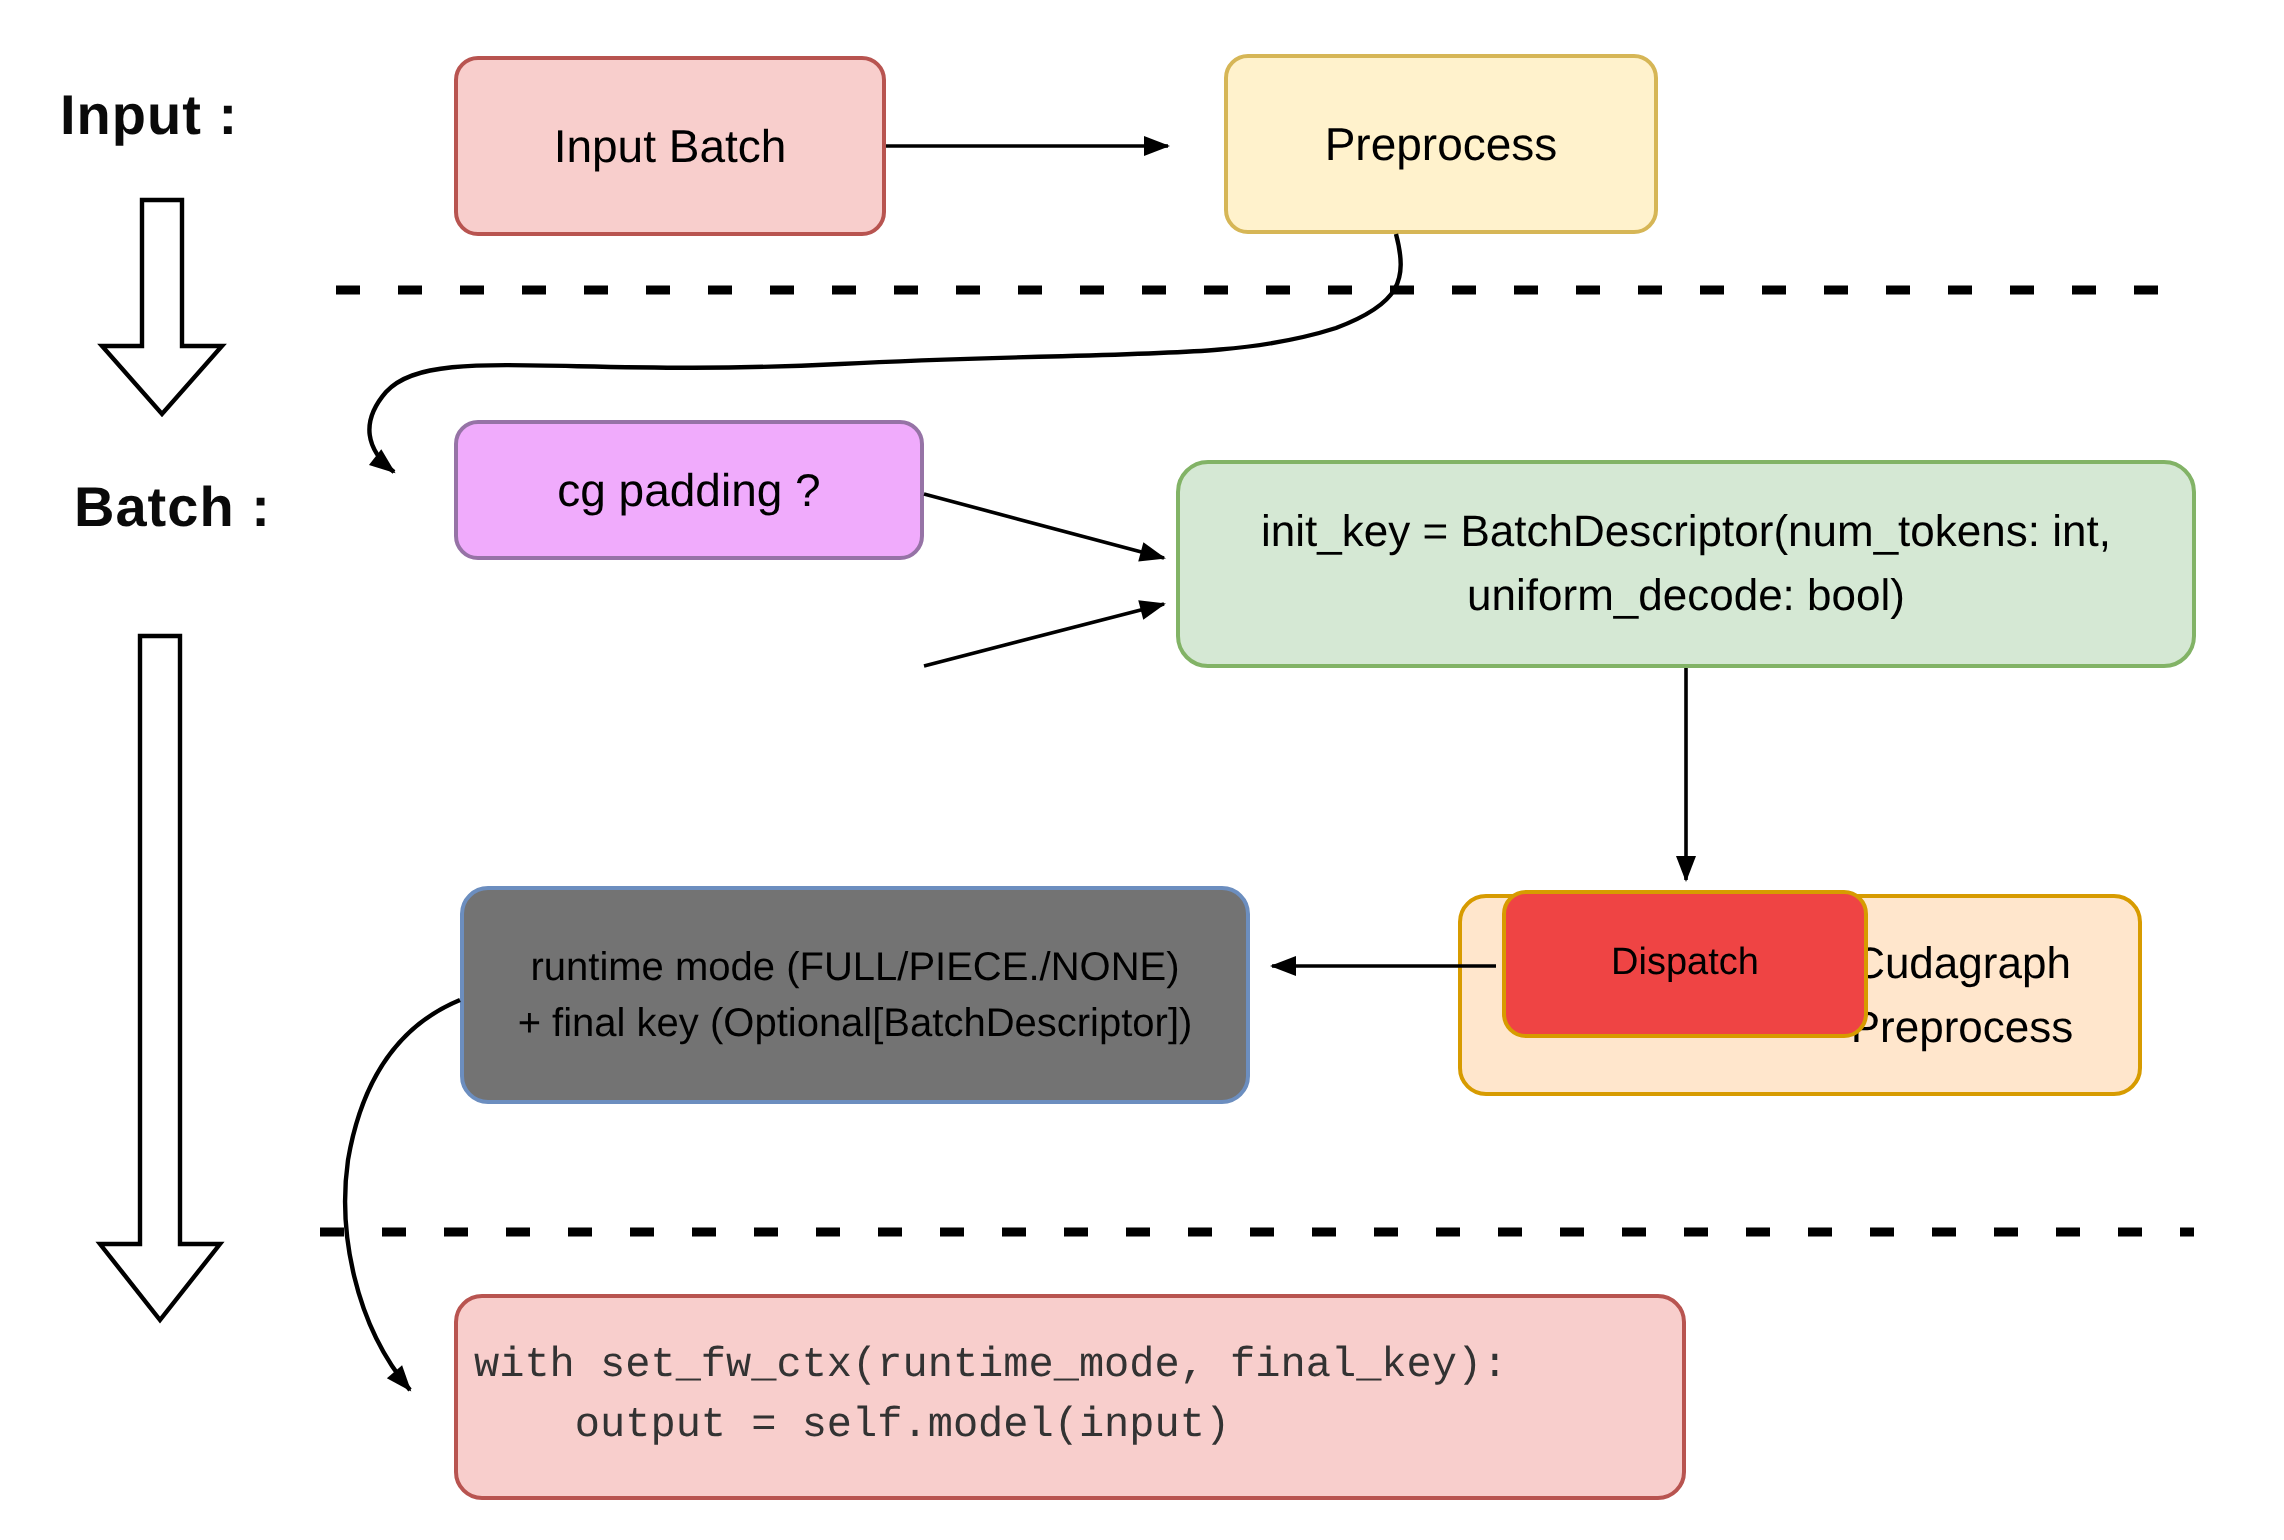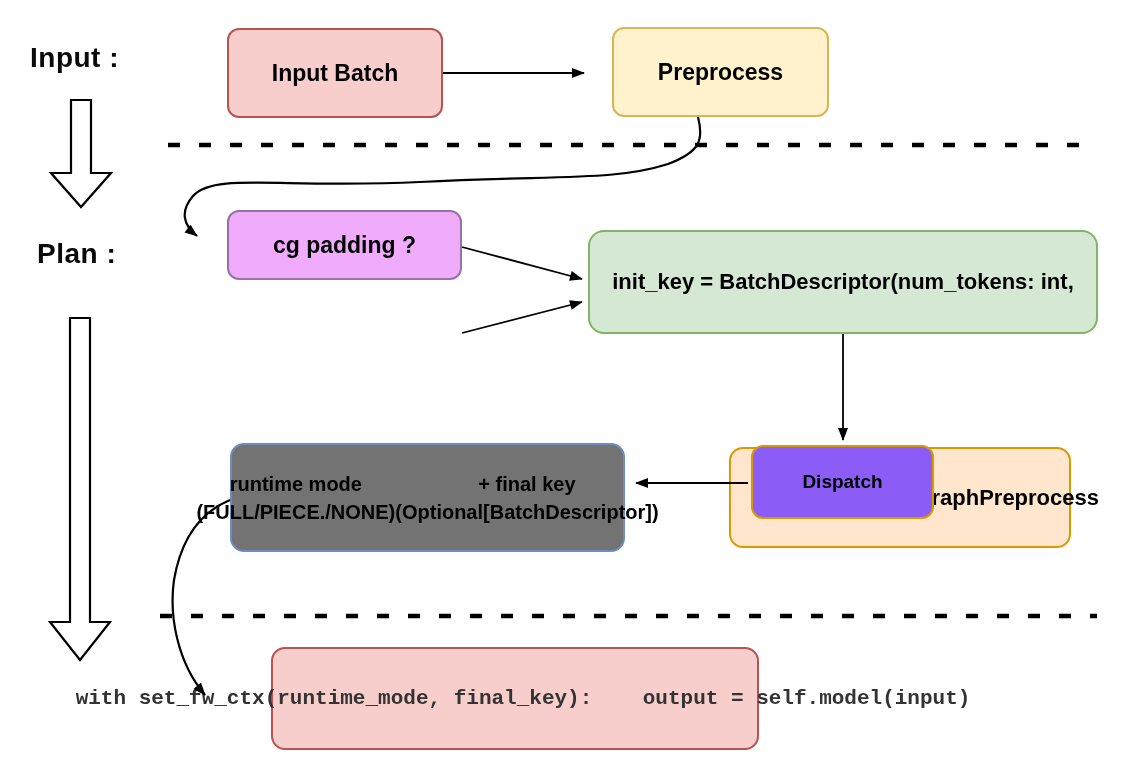--- a/index.html
+++ b/index.html
@@ -8,85 +8,86 @@
     font-family:"Liberation Sans", sans-serif;color:#000;
   }
   .stage-label{
     position:absolute;font-weight:700;font-size:28px;color:#0a0a0a;letter-spacing:0.5px;text-align:center;
   }
   .node{
     position:absolute;display:flex;align-items:center;justify-content:center;
     box-sizing:border-box;border:2px solid #888;border-radius:12px;
     text-align:center;line-height:1.25;
   }
-  .node .lines{display:flex;flex-direction:row;align-items:center;justify-content:center;width:100%;}
+  .node .lines{display:flex;flex-direction:column;align-items:center;justify-content:center;width:100%;}
   .n-input-batch{left:227px;top:28px;width:216px;height:90px;font-size:23px;}
   .n-preprocess{left:588px;top:27px;width:217px;height:90px;font-size:23px;margin-left:24px;}
   .n-cg-padding{left:227px;top:210px;width:235px;height:70px;font-size:23px;}
   .n-uniform-decode{left:227px;top:298px;width:235px;height:70px;font-size:23px;}
   .n-init-key{left:588px;top:230px;width:510px;height:104px;font-size:22px;border-radius:16px;}
   .n-init-key .line{line-height:32px;}
   .n-runtime{left:230px;top:443px;width:395px;height:109px;font-size:20px;border-radius:14px;}
   .n-runtime .line{line-height:28px;}
   .n-dispatcher-outer{left:729px;top:447px;width:342px;height:101px;font-size:22px;border-radius:14px;justify-content:flex-end;}
   .n-dispatcher-outer .lines{width:168px;margin-right:4px;}
   .n-dispatcher-outer .line{line-height:32px;}
   .n-dispatch-inner{left:751px;top:445px;width:183px;height:74px;font-size:19px;border-radius:12px;}
-  .n-code{left:227px;top:647px;width:488px;height:103px;border-radius:14px;align-items:center;justify-content:flex-start;margin-left:44px;}
+  .n-code{left:227px;top:647px;width:616px;height:103px;border-radius:14px;align-items:center;justify-content:flex-start;}
   .n-code .lines{align-items:flex-start;padding-left:8px;}
   .n-code .line{
     font-family:"Liberation Mono", monospace;font-size:21px;line-height:30px;
     color:#333;white-space:pre;
   }
   svg.overlay{position:absolute;left:0;top:0;z-index:5;pointer-events:none;}
-  .node{z-index:1;font-weight:bold;}
+  .node{z-index:1;}
   .n-dispatch-inner{z-index:2;}
 </style>
 </head>
 <body>
 
 <div class="canvas">
 
   <div class="stage-label" style="left:30px;top:42px;">Input :</div>
-  <div class="stage-label" style="left:37px;top:238px;">Plan :</div>
+  <div class="stage-label" style="left:37px;top:238px;">Batch :</div>
 
   <div class="node n-input-batch" style="background: rgb(248, 206, 204); border-color: rgb(184, 84, 80);">
     <span>Input Batch</span>
   </div>
 
   <div class="node n-preprocess" style="background: rgb(255, 242, 204); border-color: rgb(214, 182, 86);">
     <span>Preprocess</span>
   </div>
 
   <div class="node n-cg-padding" style="background: #f0abfc; border-color: rgb(150, 115, 166);">
     <span>cg padding ?</span>
   </div>
 
 
   <div class="node n-init-key" style="background: rgb(213, 232, 212); border-color: rgb(130, 179, 102);">
     <div class="lines">
       <span class="line">init_key = BatchDescriptor(num_tokens: int,</span>
+      <span class="line">uniform_decode: bool)</span>
     </div>
   </div>
 
   <div class="node n-runtime" style="background: #737373; border-color: rgb(108, 142, 191);">
     <div class="lines">
       <span class="line">runtime mode (FULL/PIECE./NONE)</span>
       <span class="line">+ final key (Optional[BatchDescriptor])</span>
     </div>
   </div>
 
   <div class="node n-dispatcher-outer" style="background: rgb(255, 230, 204); border-color: rgb(215, 155, 0);">
     <div class="lines">
       <span class="line">Cudagraph</span>
       <span class="line">Preprocess</span>
     </div>
   </div>
 
-  <div class="node n-dispatch-inner" style="background: #8b5cf6; border-color: rgb(215, 155, 0);">
+  <div class="node n-dispatch-inner" style="background: #ef4444; border-color: rgb(215, 155, 0);">
     <span>Dispatch</span>
   </div>
 
   <div class="node n-code" style="background: rgb(248, 206, 204); border-color: rgb(184, 84, 80);">
     <div class="lines">
       <span class="line">with set_fw_ctx(runtime_mode, final_key):</span>
       <span class="line">    output = self.model(input)</span>
     </div>
   </div>
 

